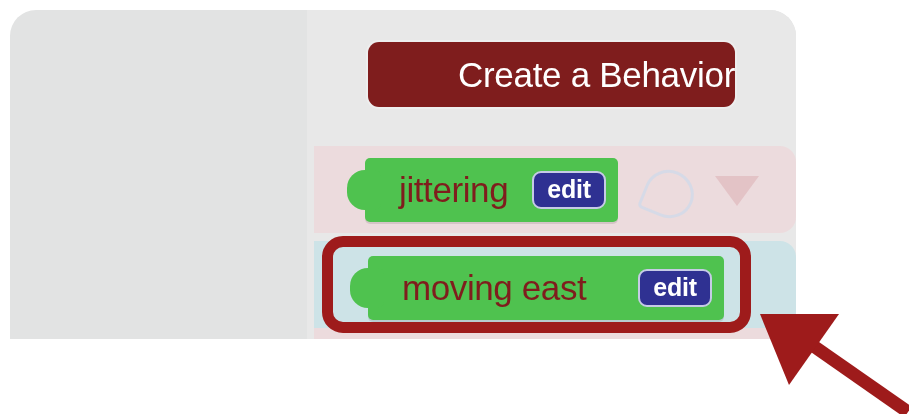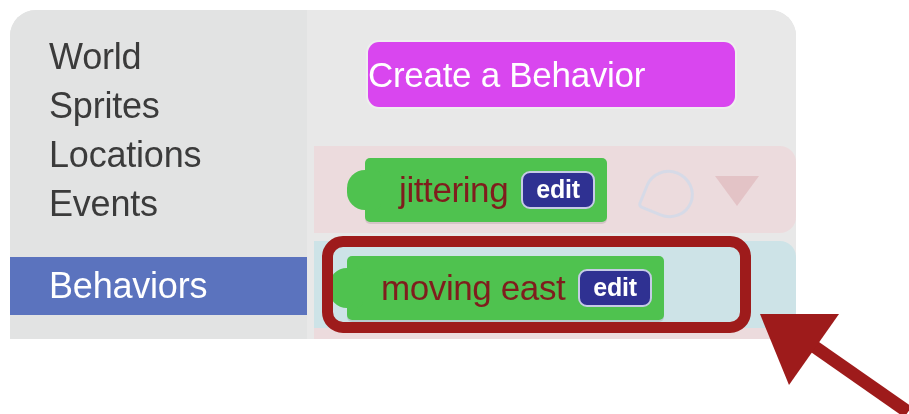--- a/index.html
+++ b/index.html
@@ -76,26 +76,26 @@
     background: #e8e8e8;
   }
 
   
   #create-behavior-button {
     position: absolute;
     left: 61px;
     top: 32px;
     width: 367px;
     height: 65px;
-    background: #d946ef;
+    background: #7f1d1d;
     border-radius: 11px;
     border: none;
     display: flex;
     align-items: center;
-    justify-content: flex-start;
+    justify-content: flex-end;
     cursor: pointer;
     padding: 0;
     box-shadow: 0 0 0 2px #eeeeee;
   }
   #create-behavior-button .cb-label {
     font-size: 35px;
     line-height: 38px;
     color: #ffffff;
     font-weight: 400;
     letter-spacing: -0.3px;
@@ -183,39 +183,39 @@
     line-height: 38px;
     color: #7f1d1d;
     white-space: nowrap;
     position: relative;
     z-index: 2;
     letter-spacing: -0.4px;
   }
   .edit-badge {
     position: relative;
     z-index: 2;
-    margin-left: 13px;
+    margin-left: 24px;
     background: #2f3192;
     border: 2px solid #c6cbe6;
     border-radius: 9px;
     padding: 2px 13px 4px 13px;
     display: inline-flex;
     align-items: center;
     cursor: pointer;
   }
   .edit-badge .eb-label {
     font-size: 25px;
     line-height: 28px;
     color: #ffffff;
     font-weight: 700;
     letter-spacing: -0.2px;
   }
 
   #block-jittering  { left: 58px; top: 148px; }
-  #block-moving-east{ left: 40px; top: 246px; }
+  #block-moving-east{ left: 61px; top: 246px; gap: 28px; }
 
   
   #annotation-highlight-box {
     position: absolute;
     left: 322px;
     top: 236px;
     width: 429px;
     height: 97px;
     border: 11px solid #9e1b1b;
     border-radius: 21px;
@@ -231,43 +231,20 @@
     width: 169px;
     height: 124px;
     pointer-events: none;
   }
 </style>
 </head>
 <body>
 
 <div id="app-panel">
 
-  <nav id="sidebar">
-
-    <div class="sidebar-item" id="sb-0">
-      <span class="sb-label">World</span>
-    </div>
-
-    <div class="sidebar-item" id="sb-1">
-      <span class="sb-label">Sprites</span>
-    </div>
-
-    <div class="sidebar-item" id="sb-2">
-      <span class="sb-label">Locations</span>
-    </div>
-
-    <div class="sidebar-item" id="sb-3">
-      <span class="sb-label">Events</span>
-    </div>
-
-    <div class="sidebar-item selected" id="sb-4">
-      <span class="sb-label">Behaviors</span>
-    </div>
-
-  </nav>
 
   <section id="content-col">
 
     <button id="create-behavior-button">
       <span class="cb-label">Create a Behavior</span>
     </button>
 
     <div class="behavior-strip" id="strip-jittering"></div>
     <div class="behavior-strip" id="strip-moving-east"></div>
     <div id="strip-bottom-hint"></div>

